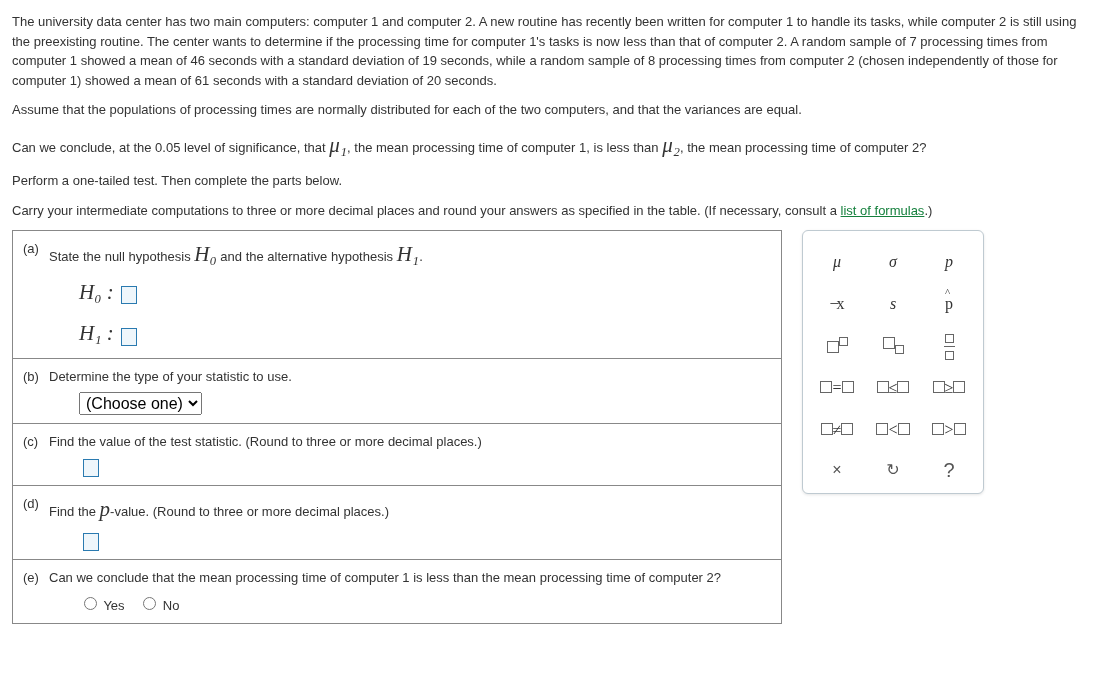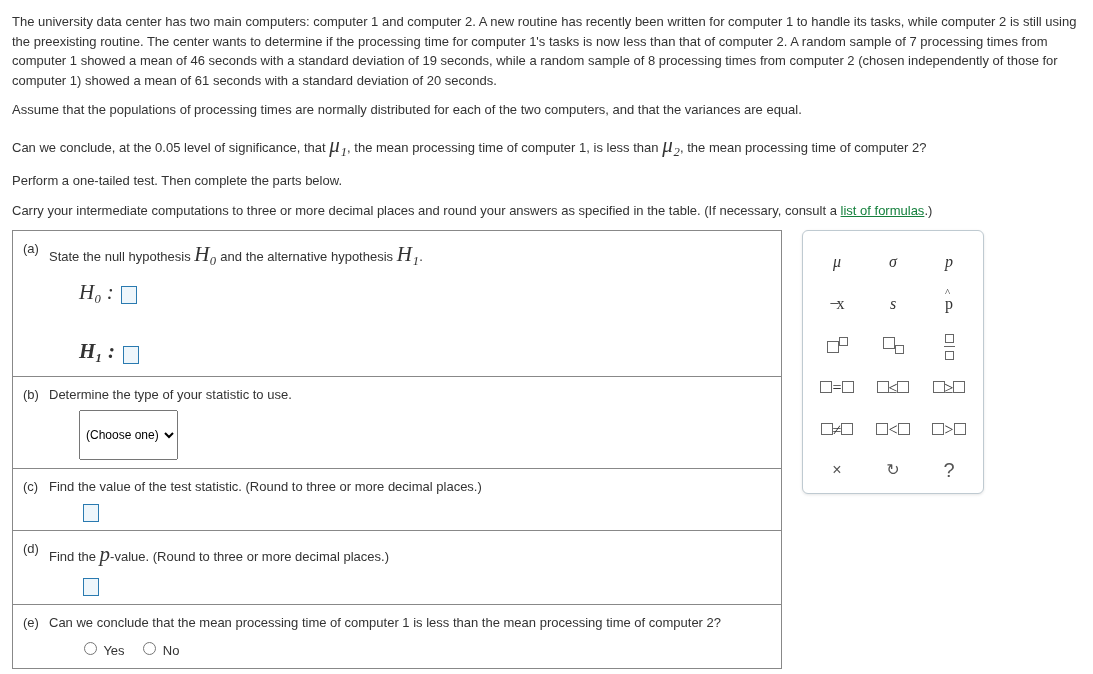--- a/index.html
+++ b/index.html
@@ -44,22 +44,22 @@
     border: 1px solid #2a7ab0;
     background: #eef6fb;
     vertical-align: middle;
     margin-left: 4px;
   }
   .slot-big {
     width: 14px;
     height: 16px;
   }
   select.choose {
-    font-size: 12px;
-    padding: 16px 2px;
+    font-size: 16px;
+    padding: 1px 2px;
   }
   .indent {
     margin-left: 30px;
     margin-top: 6px;
   }
   .palette {
     border: 1px solid #bfcad1;
     border-radius: 6px;
     padding: 10px 6px 4px 6px;
     box-shadow: 0 1px 3px rgba(0,0,0,0.1);
@@ -128,21 +128,21 @@
   <div style="display:flex">
     <div style="width:26px">(a)</div>
     <div>
       <span>
         <span>State the null hypothesis </span><span class="sub">H₀</span><span> and the alternative hypothesis </span><span class="sub">H₁</span><span>.</span>
       </span>
       <div class="indent">
         <span class="sub">H₀  :</span>
         <span class="slot slot-big"></span>
       </div>
-      <div class="indent" style="margin-top:28px;font-weight:bold;">
+      <div class="indent" style="margin-top:10px;">
         <span class="sub">H₁  :</span>
         <span class="slot slot-big"></span>
       </div>
     </div>
   </div>
 </td>
         </tr>
 
 <tr>
           <td>

